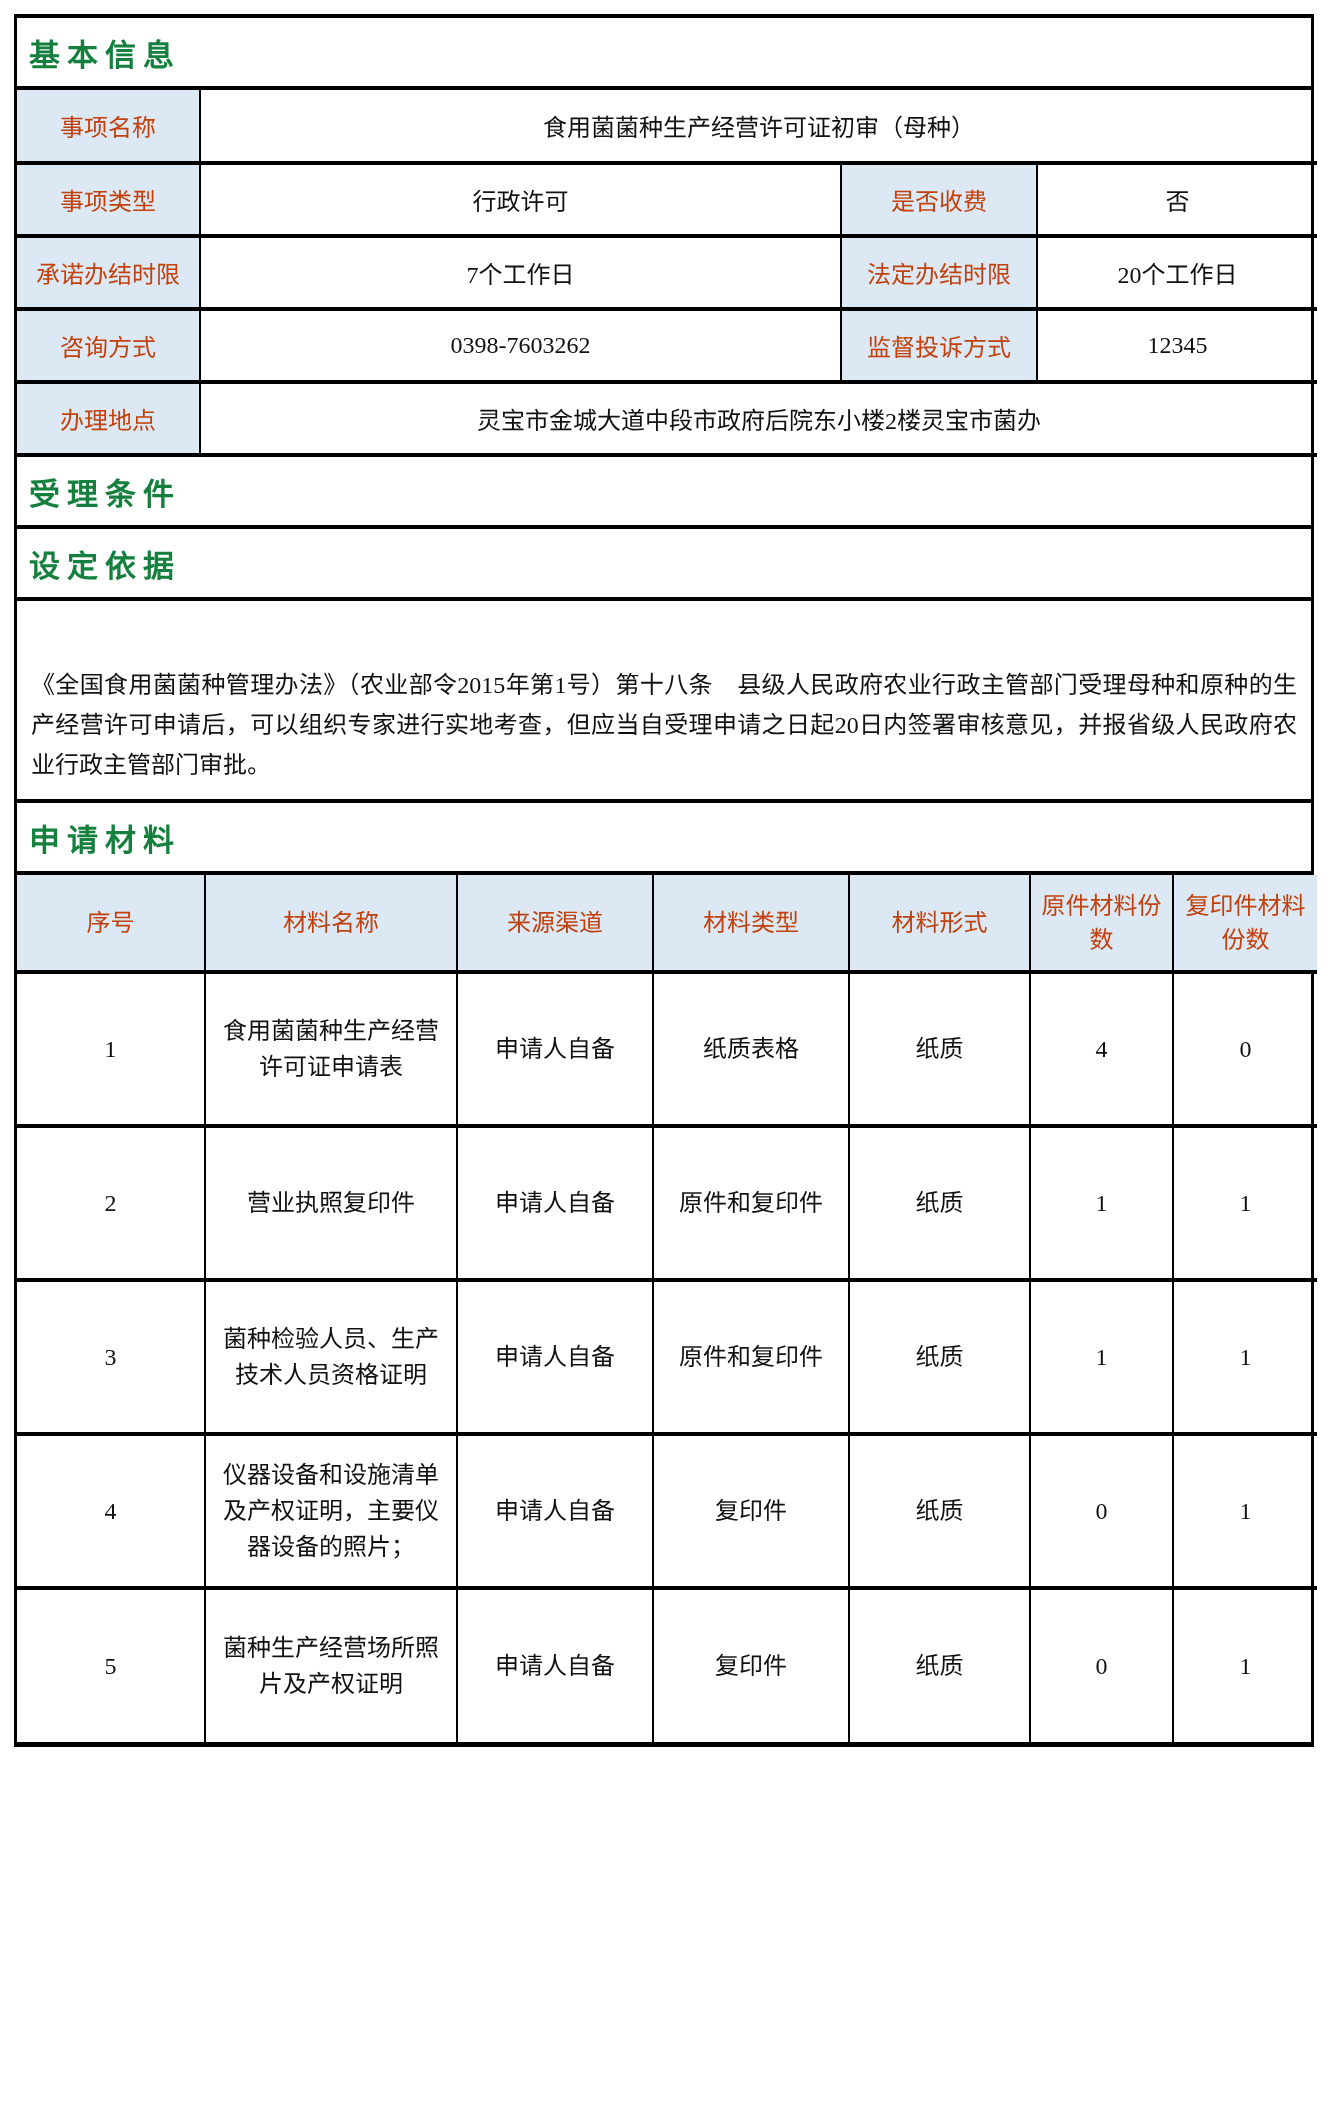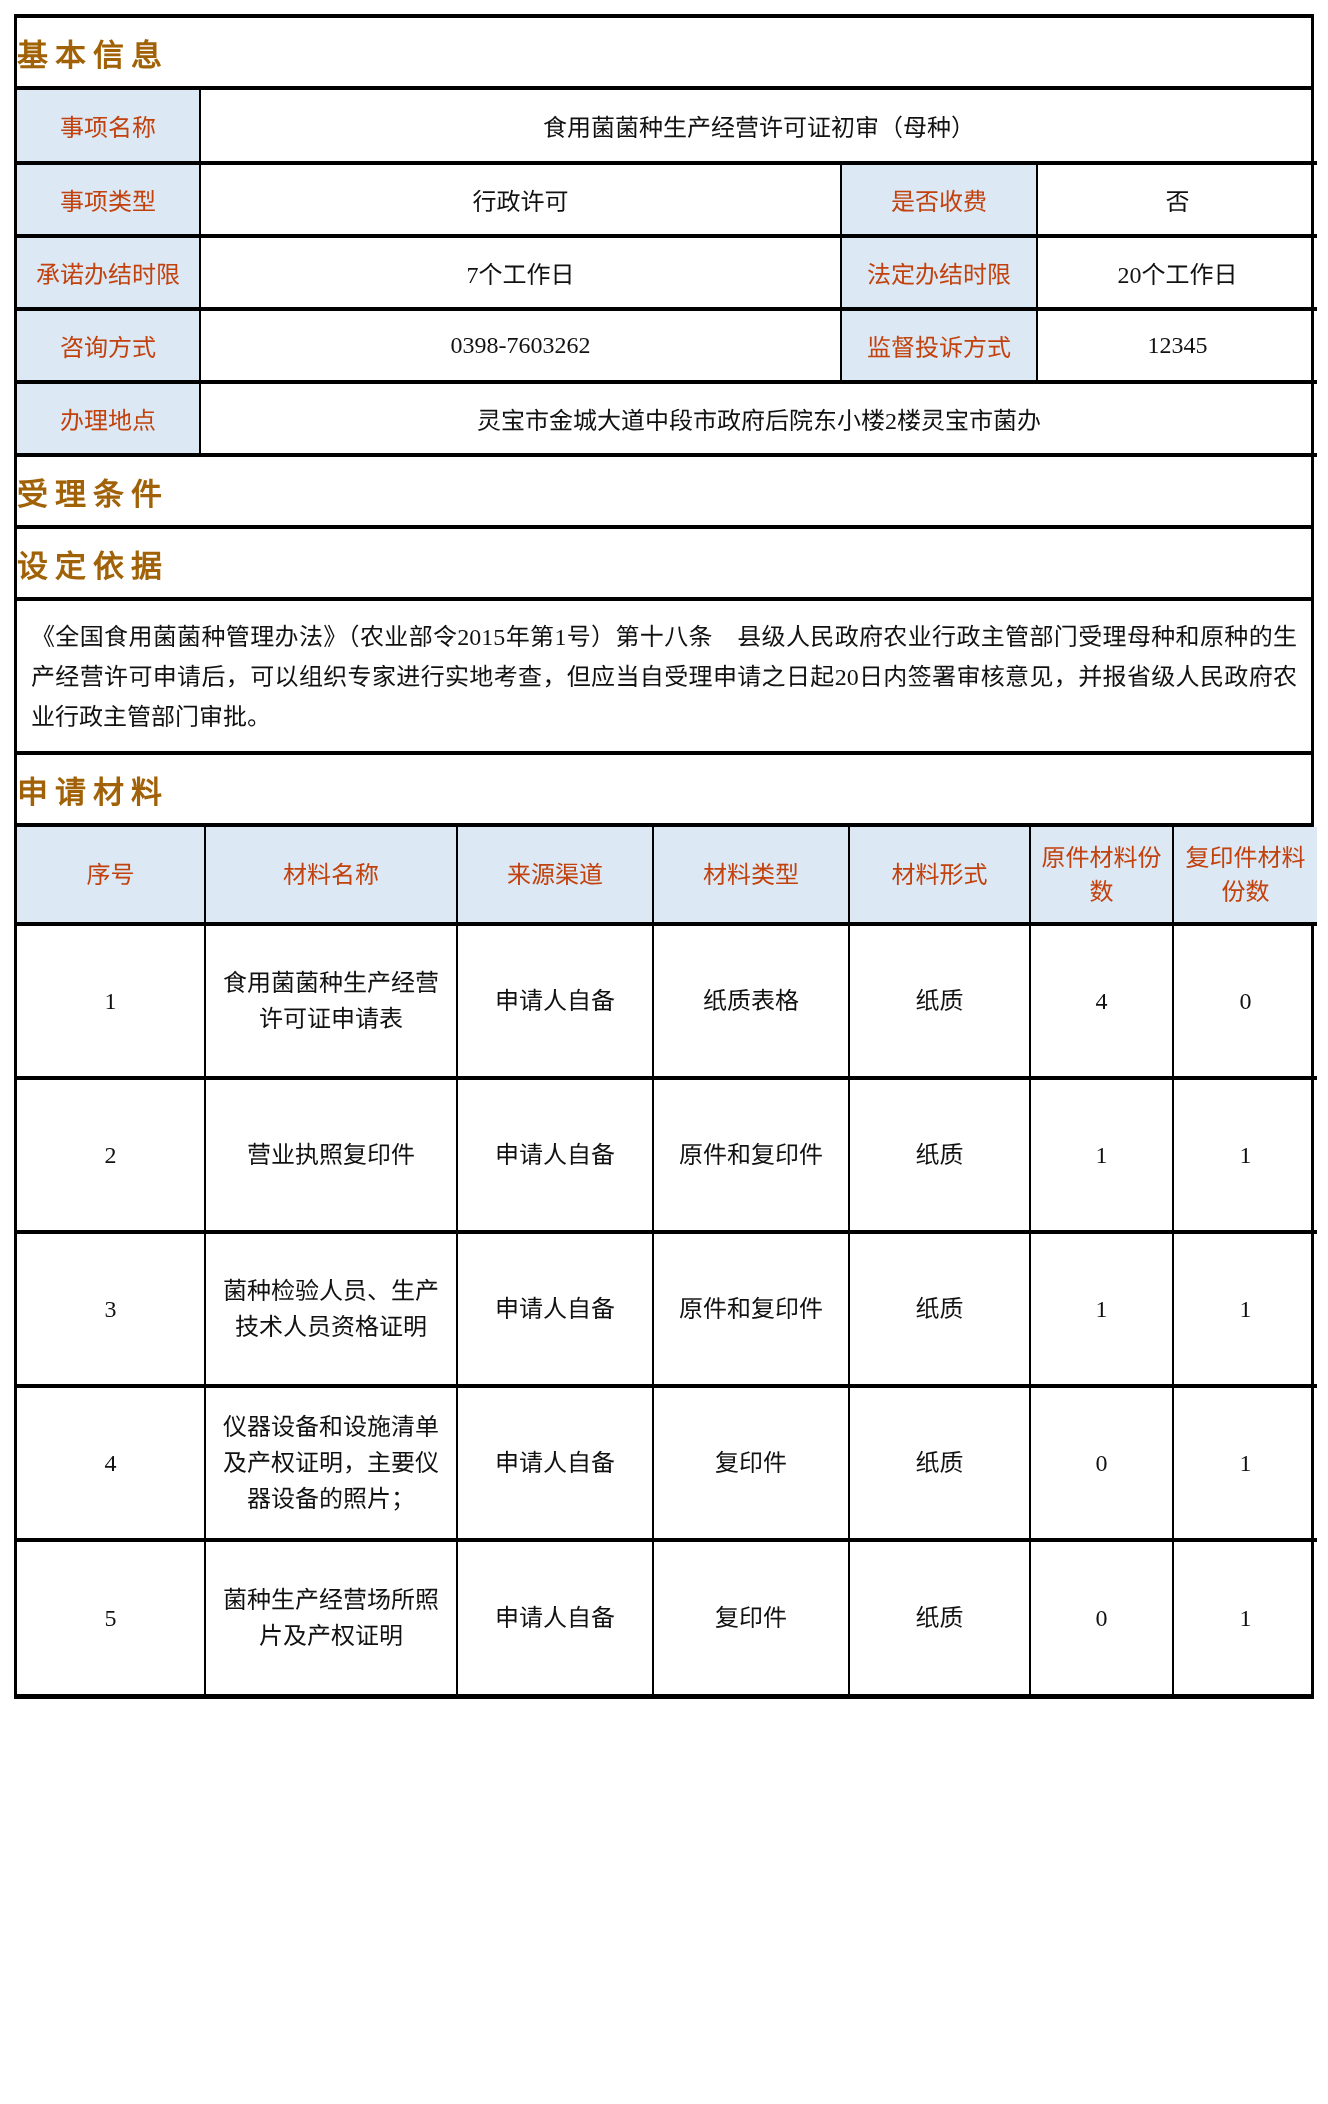--- a/index.html
+++ b/index.html
@@ -16,25 +16,26 @@
     border: 3px solid #000000;
     border-top-width: 4px;
     border-bottom-width: 5px;
     background: #ffffff;
   }
   .section-title {
     height: 72px;
     border-bottom: 4px solid #000000;
     display: flex;
     align-items: center;
+    padding-left: 12px;
     font-family: "Liberation Sans", "DejaVu Sans", sans-serif;
     font-weight: bold;
     font-size: 31px;
     letter-spacing: 7px;
-    color: #a16207;
+    color: #15803d;
     background: #ffffff;
   }
   table {
     border-collapse: collapse;
     width: 100%;
     table-layout: fixed;
   }
   td, th {
     border: 2px solid #000000;
     border-top-width: 4px;
@@ -61,20 +62,21 @@
     padding: 30px 14px 24px 14px;
     font-size: 24px;
     line-height: 35px;
     text-align: left;
     background: #ffffff;
   }
   .text-block.basis {
     padding: 16px 14px 14px 14px;
     line-height: 40px;
     text-align: justify;
+    margin-top: 48px;
   }
   .materials thead th { height: 97px; line-height: 34px; }
   .materials tbody td { height: 154px; line-height: 36px; }
   .materials tbody tr:last-child td { border-bottom: 0; }
   .cond-line { margin: 0; }
 </style>
 </head>
 <body>
 
 <div class="sheet">

